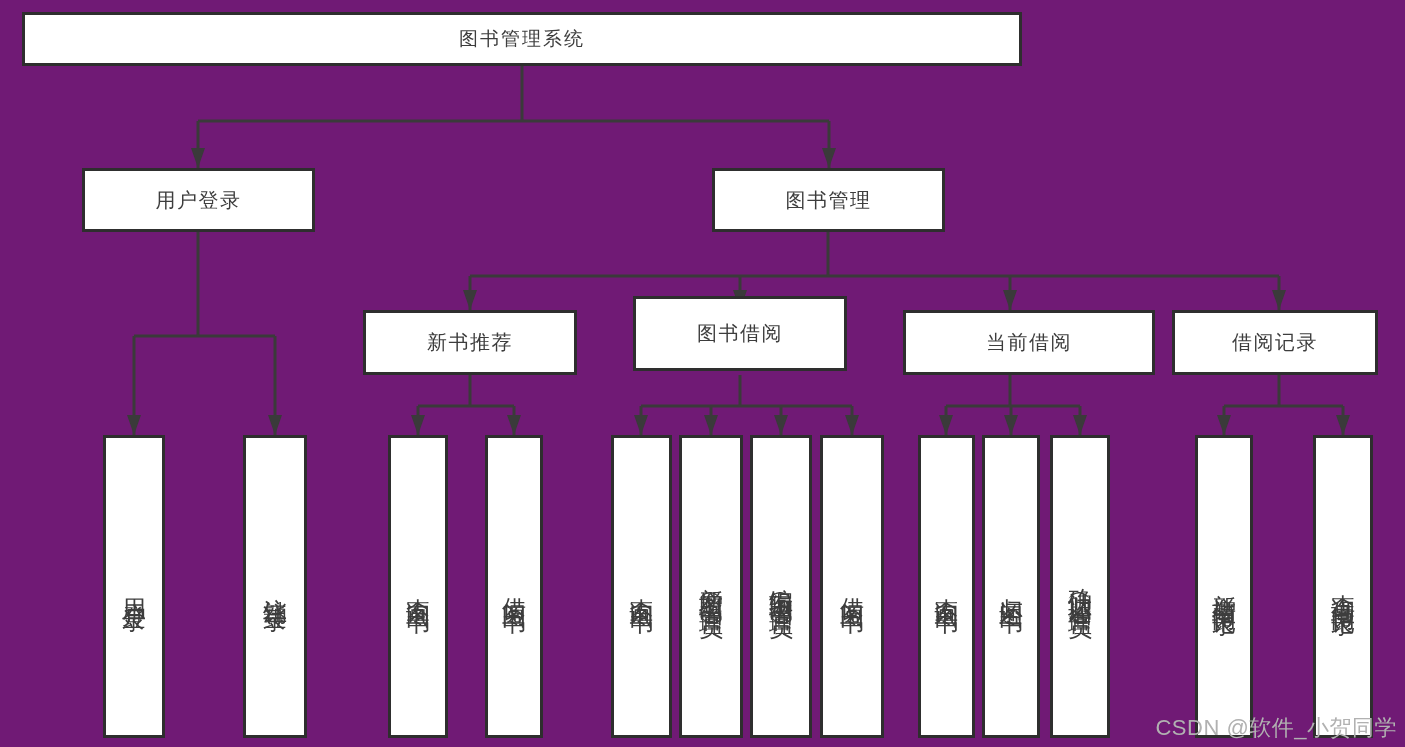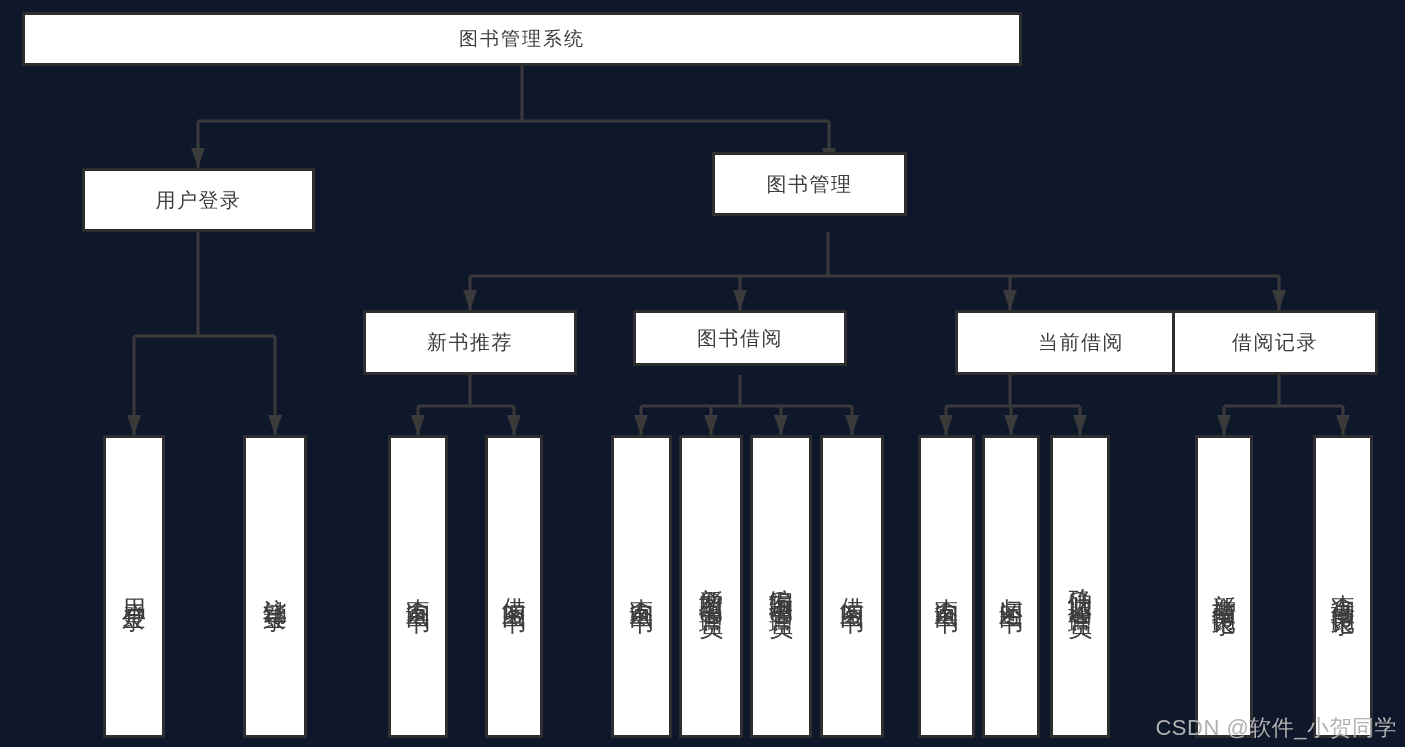--- a/index.html
+++ b/index.html
@@ -1,17 +1,17 @@
 <!DOCTYPE html>
 <html><head>
 <meta charset="utf-8">
 <style>
   html,body{margin:0;padding:0;background:#ffffff;}
   body{font-family:"Liberation Sans","DejaVu Sans",sans-serif;}
-  #stage{position:relative;width:1405px;height:747px;background:#0f172a;overflow:hidden;}
+  #stage{position:relative;width:1405px;height:747px;background:#701a75;overflow:hidden;}
   #wires{position:absolute;left:0;top:0;width:1405px;height:747px;}
   .box{
     position:absolute;box-sizing:border-box;background:#ffffff;
     border:3px solid #2e2e2e;display:flex;align-items:center;justify-content:center;
     color:#3d3d3d;text-align:center;
   }
   .h0{font-size:19px;letter-spacing:2px;}
   .h1{font-size:20px;letter-spacing:1.5px;}
   .h2{font-size:20px;letter-spacing:1.5px;justify-content:center;}
   .leaf span{
@@ -71,31 +71,31 @@
     </g>
   </svg>
 
   <div class="box h0" style="left:22px;top:12px;width:1000px;height:54px">
     <span>图书管理系统</span>
   </div>
 
   <div class="box h1" style="left:82px;top:168px;width:233px;height:64px">
     <span>用户登录</span>
   </div>
-  <div class="box h1" style="left:712px;top:152px;width:195px;height:64px">
+  <div class="box h1" style="left:712px;top:168px;width:233px;height:64px">
     <span>图书管理</span>
   </div>
 
   <div class="box h2" style="left:363px;top:310px;width:214px;height:65px">
     <span>新书推荐</span>
   </div>
-  <div class="box h2" style="left:633px;top:310px;width:214px;height:56px">
+  <div class="box h2" style="left:633px;top:296px;width:214px;height:75px">
     <span>图书借阅</span>
   </div>
-  <div class="box h2" style="left:955px;top:310px;width:252px;height:65px">
+  <div class="box h2" style="left:903px;top:310px;width:252px;height:65px">
     <span>当前借阅</span>
   </div>
   <div class="box h2" style="left:1172px;top:310px;width:206px;height:65px">
     <span>借阅记录</span>
   </div>
 
   <div class="box leaf" style="left:103px;top:435px;width:62px;height:303px">
     <span>用户登录</span>
   </div>
   <div class="box leaf" style="left:243px;top:435px;width:64px;height:303px">

